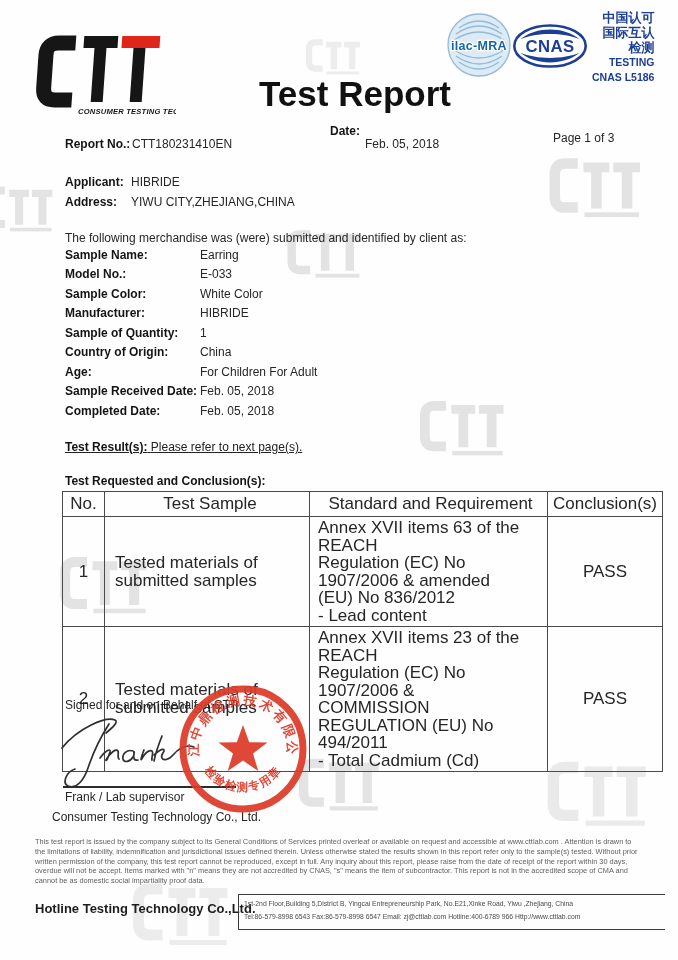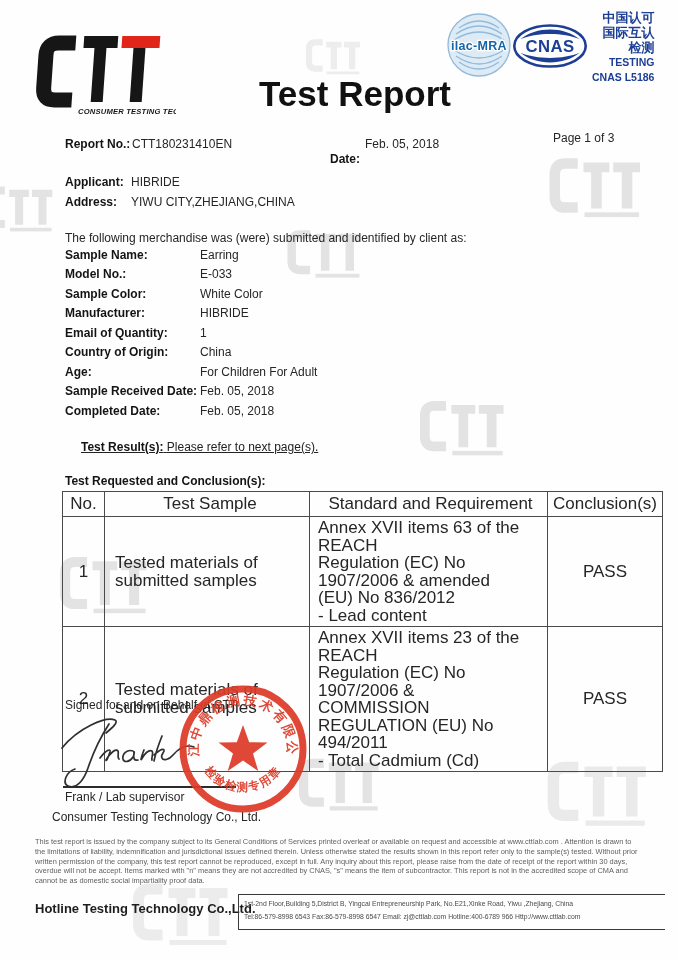--- a/index.html
+++ b/index.html
@@ -9,21 +9,21 @@
   }
   .abs{position:absolute;}
   
   .wm{position:absolute;color:#e3e3e3;}
   
   .title{position:absolute;left:16px;top:74px;width:678px;text-align:center;
     font-size:35px;font-weight:bold;color:#111;letter-spacing:0px;}
   .acc-text{position:absolute;left:592px;top:10px;color:#1c3e94;line-height:15px;text-align:right;}
   .acc-text .cn{font-size:13px;font-weight:bold;}
   .acc-text .en{font-size:10.5px;font-weight:bold;}
-  .b{font-weight:bold;color:#141414;margin-left:16px;}
+  .b{font-weight:bold;color:#141414;}
   .row-label{position:absolute;font-size:12px;font-weight:bold;color:#141414;white-space:nowrap;}
   .row-value{position:absolute;font-size:12px;color:#262626;white-space:nowrap;}
   .underline{text-decoration:underline;}
   
   table.results{position:absolute;left:62px;top:491px;border-collapse:collapse;table-layout:fixed;}
   table.results td,table.results th{border:1px solid #4a4a4a;font-size:17px;font-weight:normal;
     color:#262626;vertical-align:middle;padding:2px 4px;}
   table.results th{text-align:center;height:17px;}
   .col-no{width:33px;text-align:center;}
   .col-sample{width:190px;text-align:left;padding-left:10px !important;}
@@ -122,40 +122,40 @@
   <div class="acc-text">
     <div class="cn">中国认可</div>
     <div class="cn">国际互认</div>
     <div class="cn">检测</div>
     <div class="en">TESTING</div>
     <div class="en">CNAS L5186</div>
   </div>
 
   <div class="row-label" style="left:65px;top:137px">Report No.:</div>
   <div class="row-value" style="left:132px;top:137px">CTT180231410EN</div>
-  <div class="row-label" style="left:330px;top:152px">Date:</div>
+  <div class="row-label" style="left:330px;top:124px">Date:</div>
   <div class="row-value" style="left:365px;top:137px">Feb. 05, 2018</div>
   <div class="row-value" style="left:553px;top:131px">Page 1 of 3</div>
 
   <div class="row-label" style="left:65px;top:175px">Applicant:</div>
   <div class="row-value" style="left:131px;top:175px">HIBRIDE</div>
   <div class="row-label" style="left:65px;top:195px">Address:</div>
   <div class="row-value" style="left:131px;top:195px">YIWU CITY,ZHEJIANG,CHINA</div>
 
   <div class="row-value" style="left:65px;top:231px">The following merchandise was (were) submitted and identified by client as:</div>
 
   <div class="row-label" style="left:65px;top:248px">Sample Name:</div>
   <div class="row-value" style="left:200px;top:248px">Earring</div>
   <div class="row-label" style="left:65px;top:267px">Model No.:</div>
   <div class="row-value" style="left:200px;top:267px">E-033</div>
   <div class="row-label" style="left:65px;top:287px">Sample Color:</div>
   <div class="row-value" style="left:200px;top:287px">White Color</div>
   <div class="row-label" style="left:65px;top:306px">Manufacturer:</div>
   <div class="row-value" style="left:200px;top:306px">HIBRIDE</div>
-  <div class="row-label" style="left:65px;top:326px">Email of Quantity:</div>
+  <div class="row-label" style="left:65px;top:326px">Sample of Quantity:</div>
   <div class="row-value" style="left:200px;top:326px">1</div>
   <div class="row-label" style="left:65px;top:345px">Country of Origin:</div>
   <div class="row-value" style="left:200px;top:345px">China</div>
   <div class="row-label" style="left:65px;top:365px">Age:</div>
   <div class="row-value" style="left:200px;top:365px">For Children For Adult</div>
   <div class="row-label" style="left:65px;top:384px">Sample Received Date:</div>
   <div class="row-value" style="left:200px;top:384px">Feb. 05, 2018</div>
   <div class="row-label" style="left:65px;top:404px">Completed Date:</div>
   <div class="row-value" style="left:200px;top:404px">Feb. 05, 2018</div>
 

